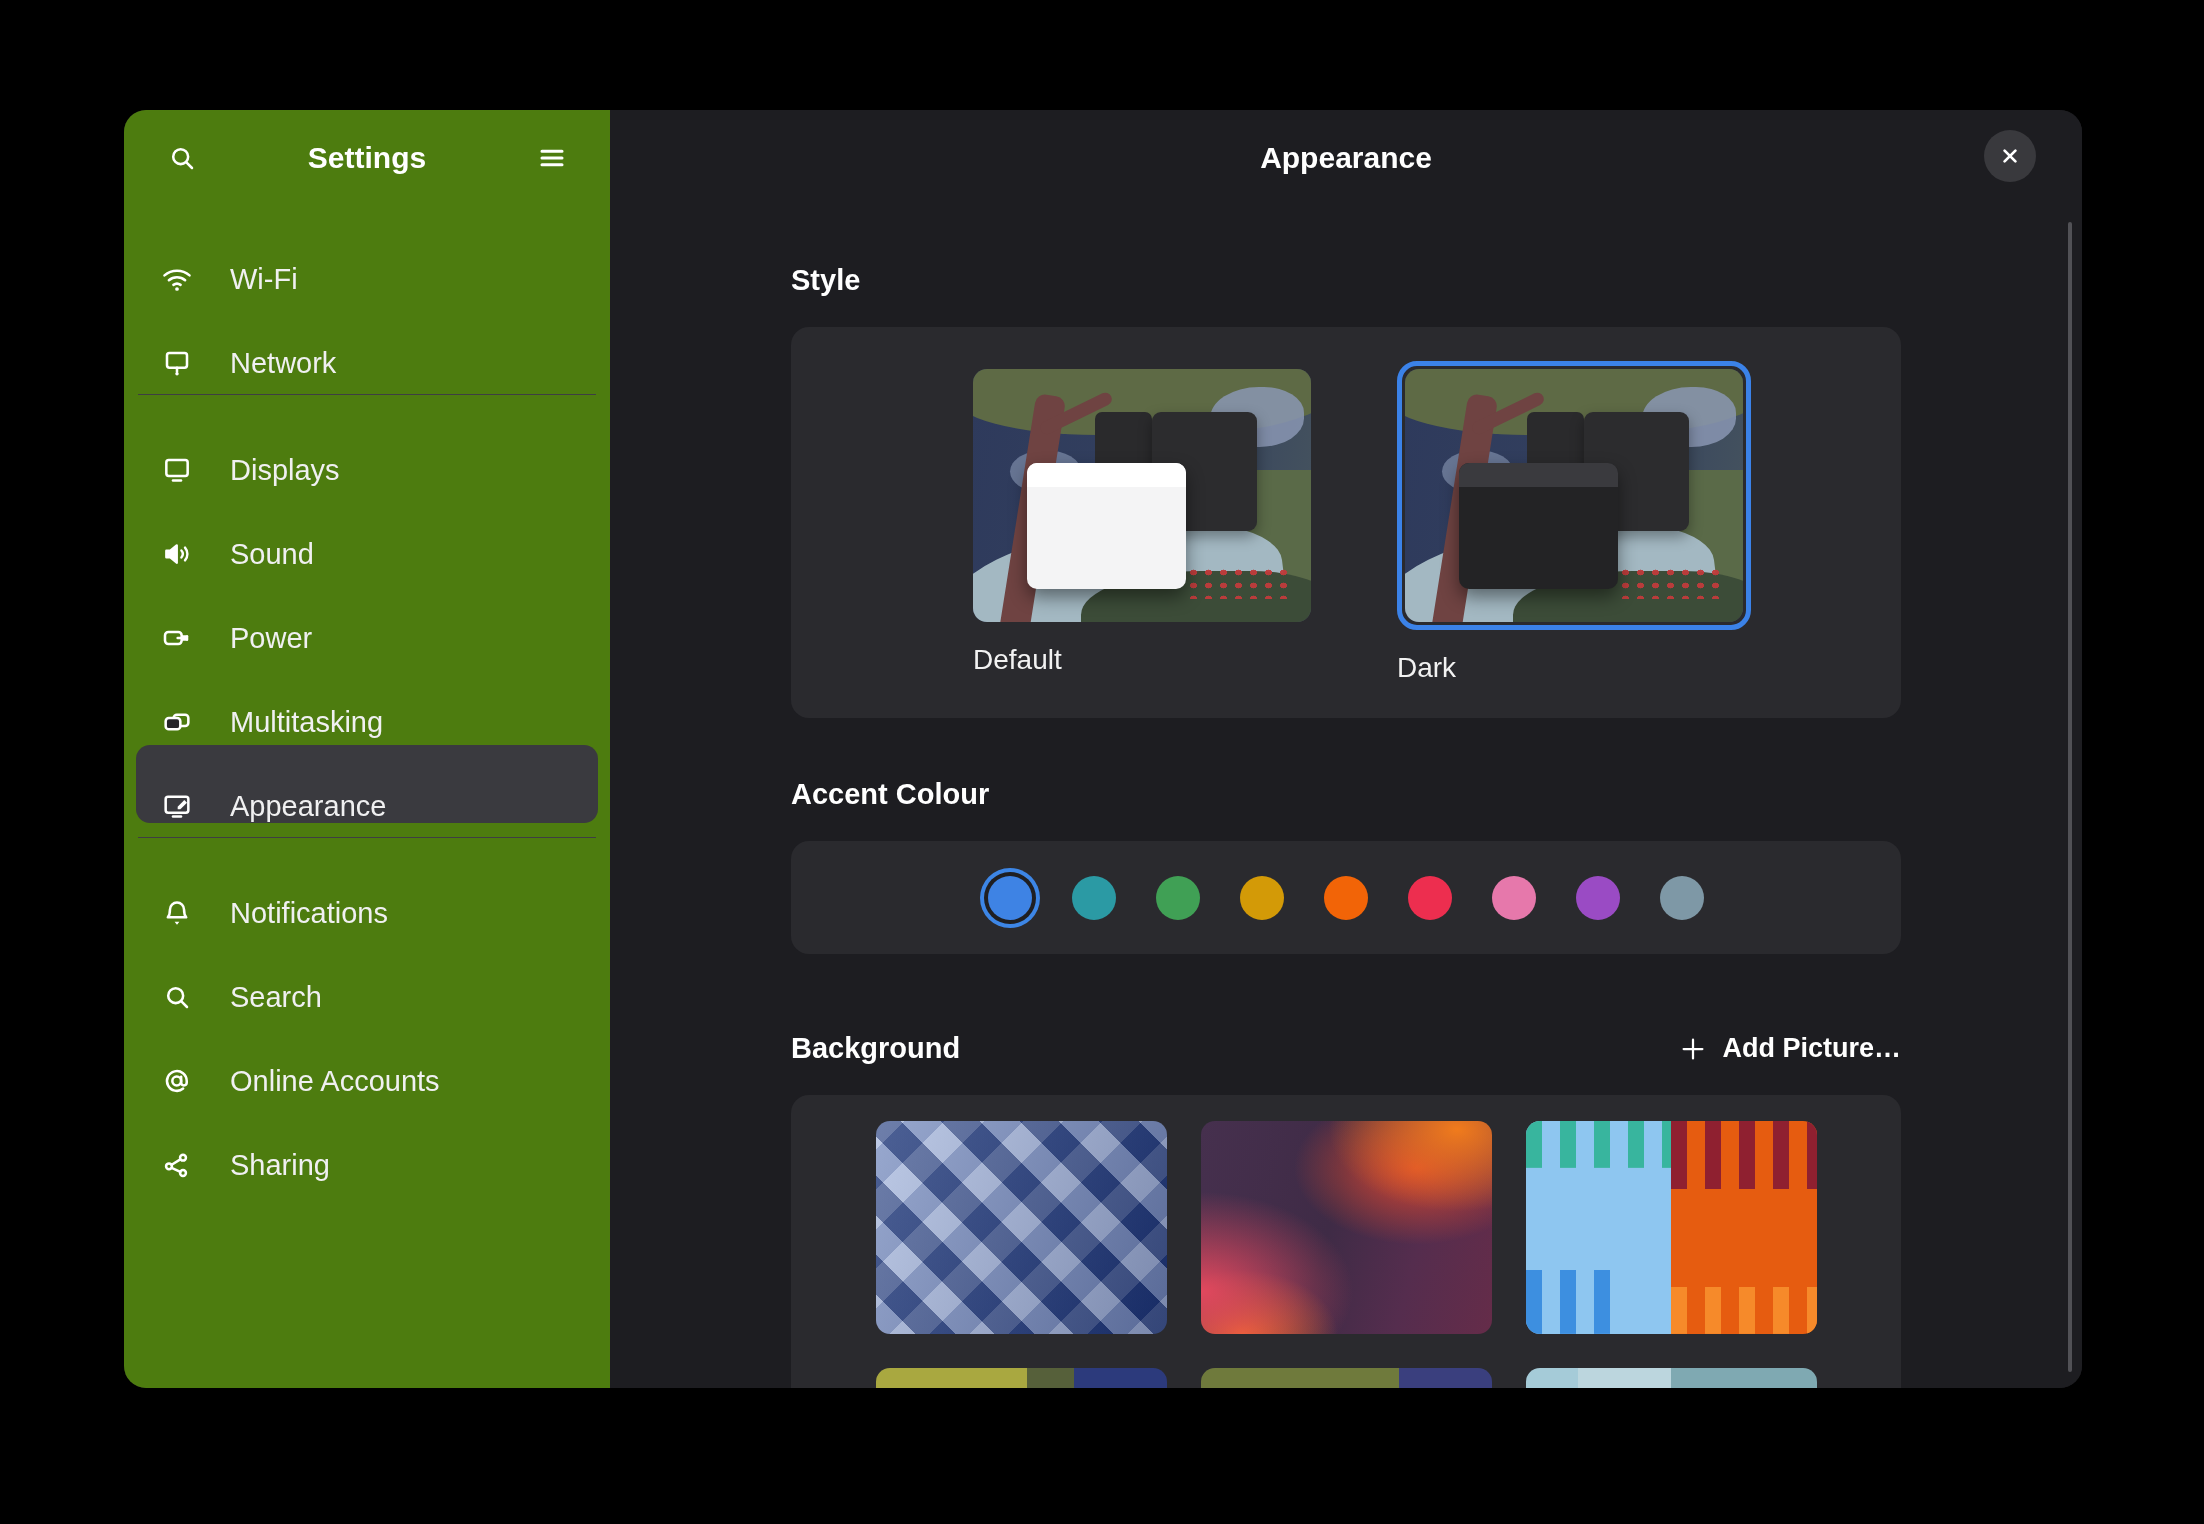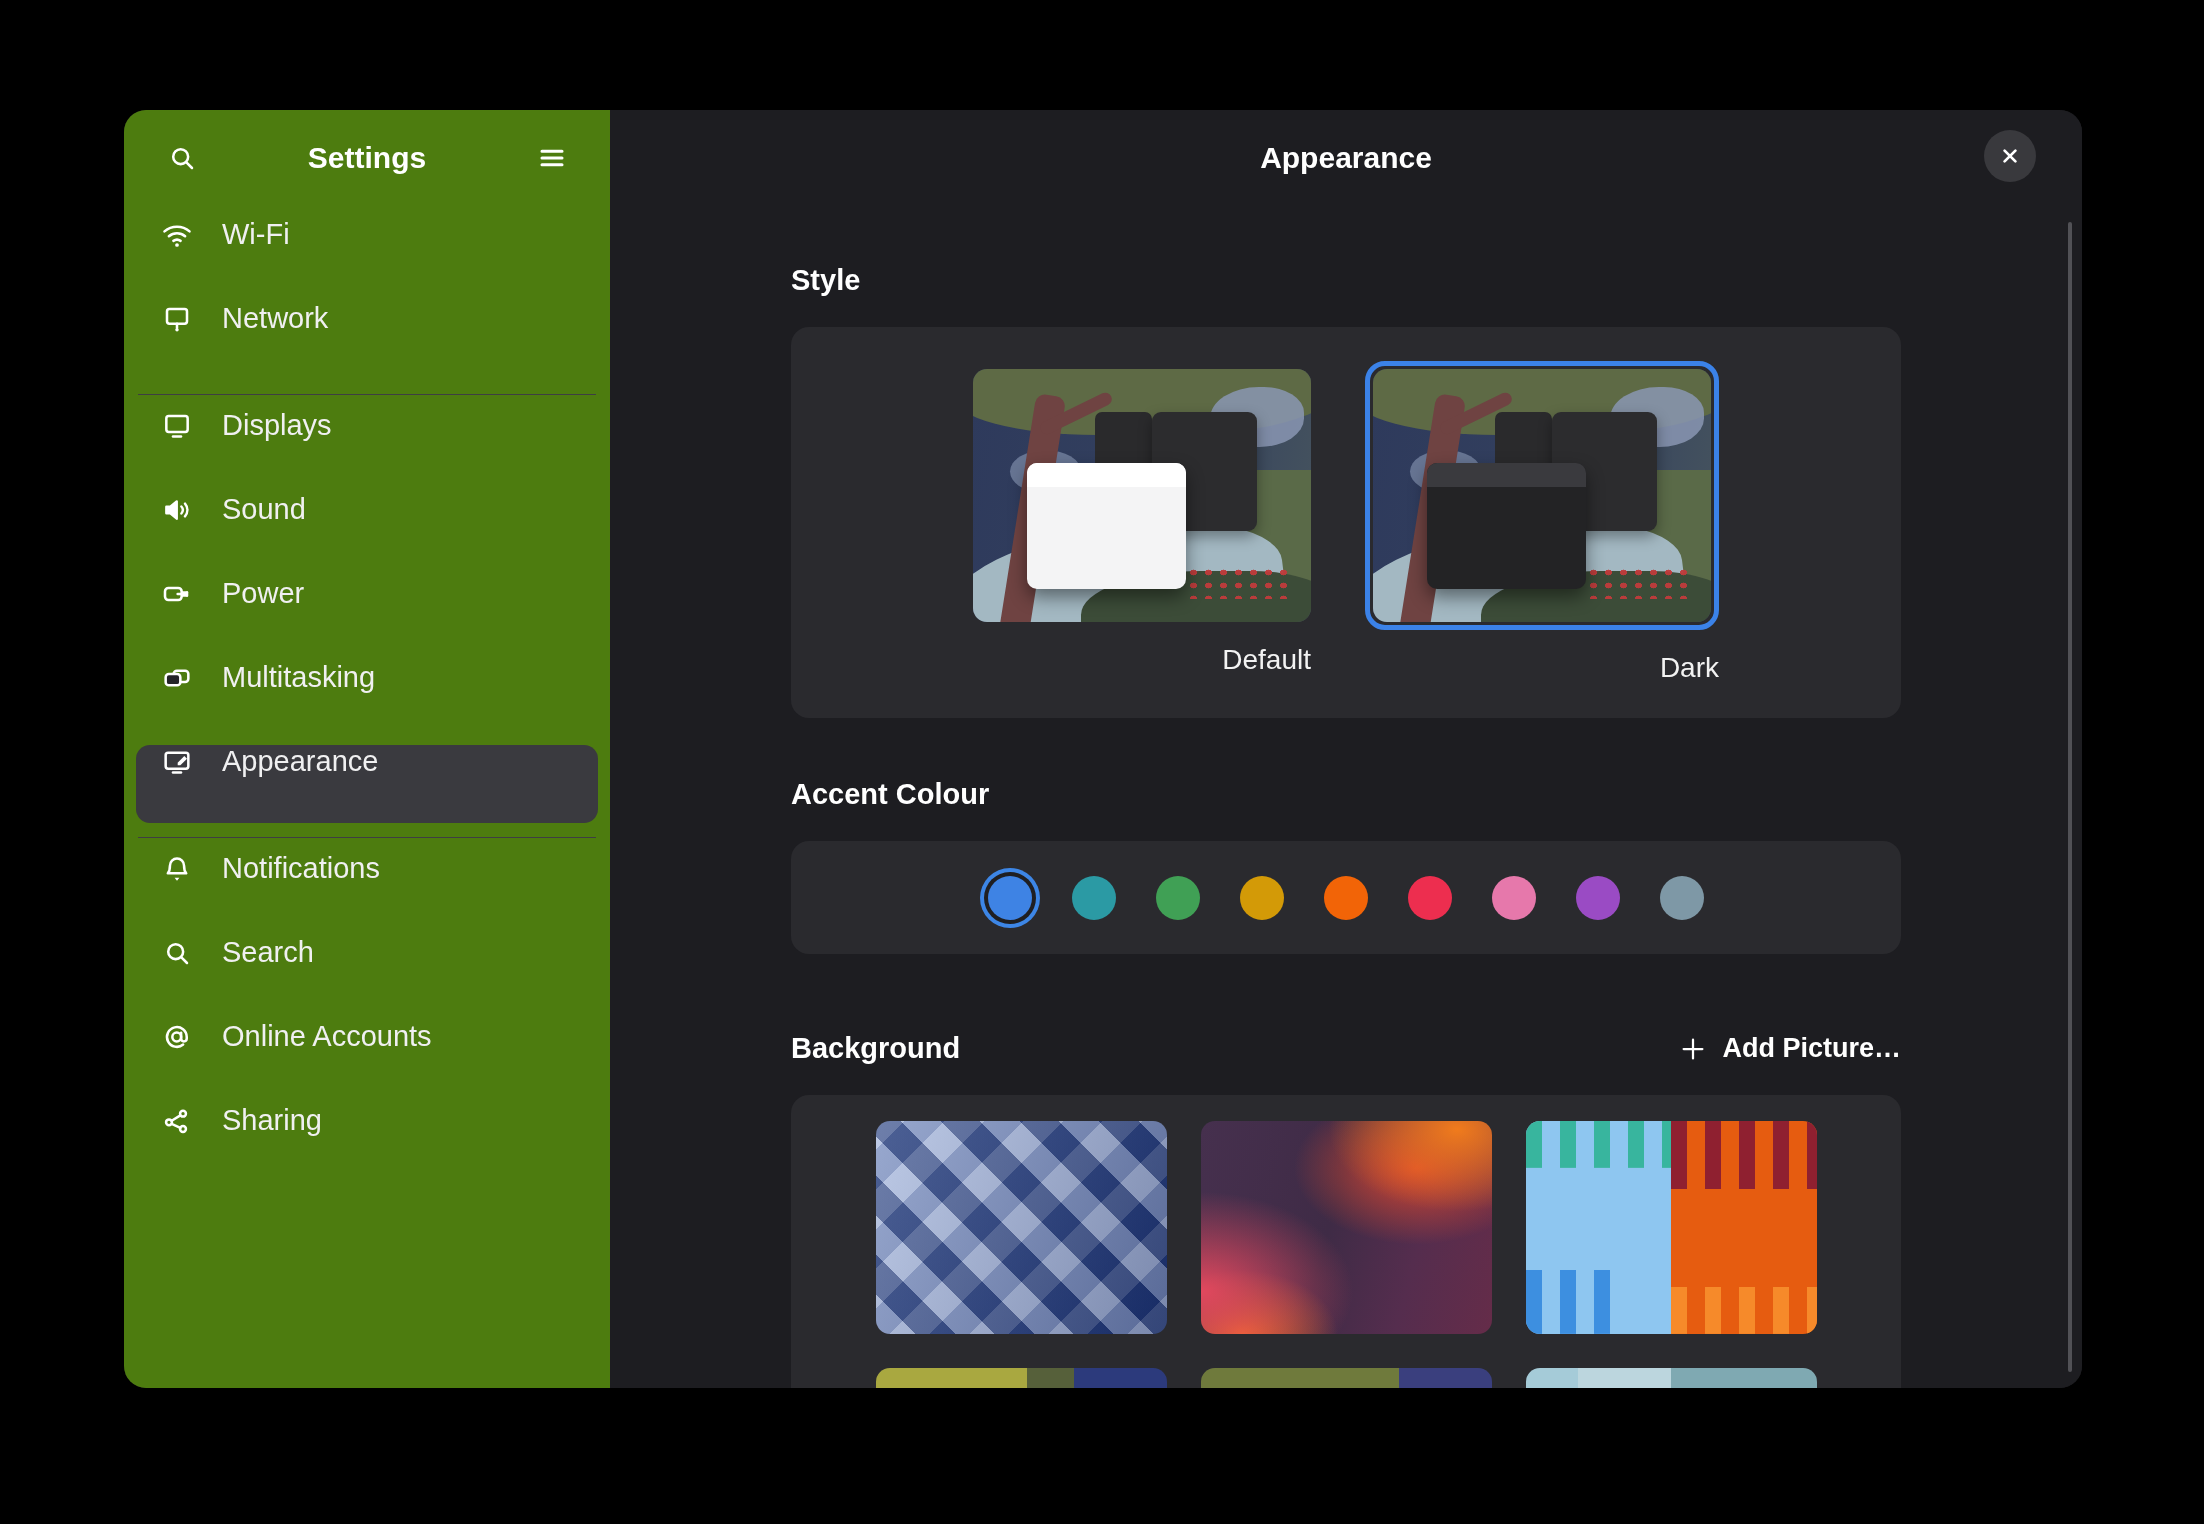--- a/index.html
+++ b/index.html
@@ -10,41 +10,41 @@
   .window { position:absolute; left:124px; top:110px; width:1958px; height:1278px;
             border-radius:22px; overflow:hidden; display:flex; background:#1d1d21; }
 
   
   .sidebar { width:486px; height:100%; background:#4d7c0f; flex-shrink:0; display:flex; flex-direction:column; }
   .sidebar-header { height:96px; display:flex; align-items:center; padding:0 30px; flex-shrink:0; }
   .icon-btn { width:56px; height:56px; border:none; background:transparent; color:#fff;
               display:flex; align-items:center; justify-content:center; border-radius:12px; cursor:pointer; }
   .sidebar-title { flex:1; text-align:center; color:#fff; font-size:30px; font-weight:bold; }
   .nav { padding:6px 12px 0 12px; overflow:hidden; }
-  .nav-item { height:78px; margin:6px 0; border-radius:14px; display:flex; align-items:flex-start;
-              padding-left:24px; gap:28px; color:#f0f0f1; font-size:29px; cursor:pointer; }
+  .nav-item { height:78px; margin:6px 0; border-radius:14px; display:flex; align-items:flex-end;
+              padding-left:24px; gap:36px; color:#f0f0f1; font-size:29px; cursor:pointer; }
   .nav-item.selected { background:#3a3a3f; }
   .nav-icon { width:34px; height:34px; display:flex; align-items:center; justify-content:center; flex-shrink:0; }
   .divider { height:1px; background:#3e3e43; margin:14px 2px; }
 
   
   .main { flex:1; position:relative; background:#1d1d21; overflow:hidden; }
   .main-header { height:96px; display:flex; align-items:center; justify-content:center; position:relative; }
   .main-title { color:#fff; font-size:30px; font-weight:bold; }
   .close-btn { position:absolute; right:46px; top:20px; width:52px; height:52px; border-radius:50%;
                border:none; background:#39393d; color:#fff; font-size:26px; display:flex;
                align-items:center; justify-content:center; cursor:pointer; }
   .content { width:1110px; margin:0 auto; }
   .section-label { color:#fff; font-size:29px; font-weight:bold; }
   .style-label { margin-top:58px; }
   .card { background:#2a2a2e; border-radius:18px; }
   .style-card { margin-top:30px; height:391px; display:flex; justify-content:center; }
 
   .style-options { display:flex; gap:54px; align-items:center; }
-  .style-option { display:flex; flex-direction:column; align-items:flex-end; gap:22px; cursor:pointer; }
+  .style-option { display:flex; flex-direction:column; align-items:flex-start; gap:22px; cursor:pointer;margin-left:32px; }
   .preview { position:relative; width:338px; height:253px; border-radius:14px; overflow:hidden;
              background:linear-gradient(100deg,#2e3a5c 0%,#33405e 55%,#46545e 100%); }
   .sel-frame { border:5px solid #3b82e8; border-radius:20px; padding:3px; }
   .option-label { color:#f2f2f2; font-size:28px; }
 
   
   .pv-foliage { position:absolute; top:-14%; left:-6%; width:112%; height:40%; background:#5e6a45; border-radius:0 0 42% 38%; }
   .pv-cloud-a { position:absolute; top:7%; right:2%; width:28%; height:24%; background:#8a97b3; opacity:.85; border-radius:55% 45% 50% 50%; }
   .pv-cloud-b { position:absolute; top:32%; left:11%; width:21%; height:17%; background:#7f8dab; opacity:.7; border-radius:50%; }
   .pv-trunk { position:absolute; top:10%; left:13%; width:9%; height:98%; background:#6f4342; border-radius:10px; transform:rotate(9deg); z-index:2; }

